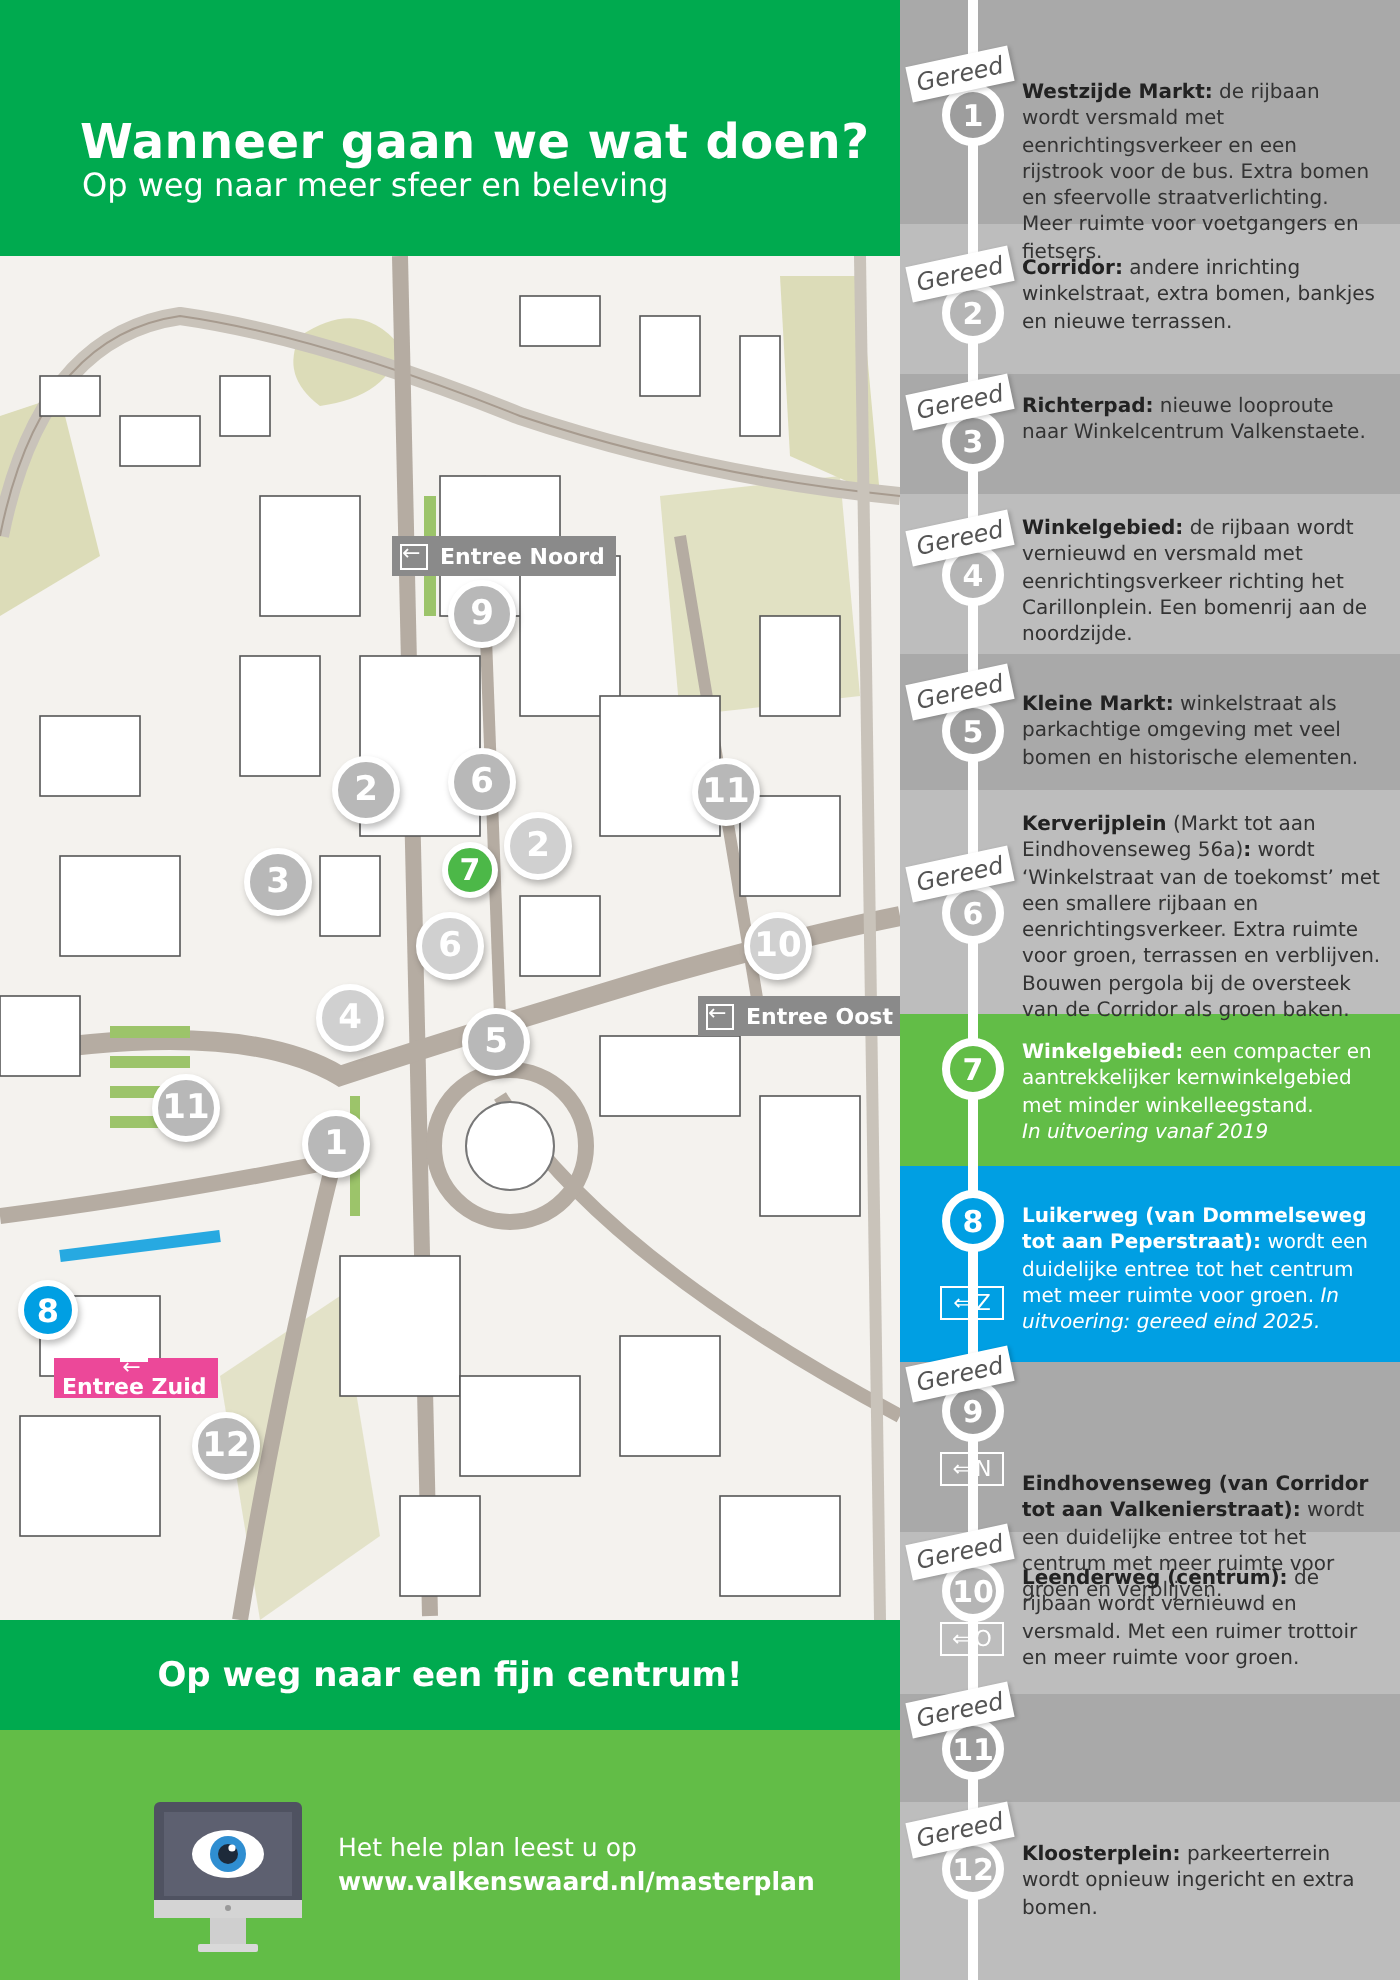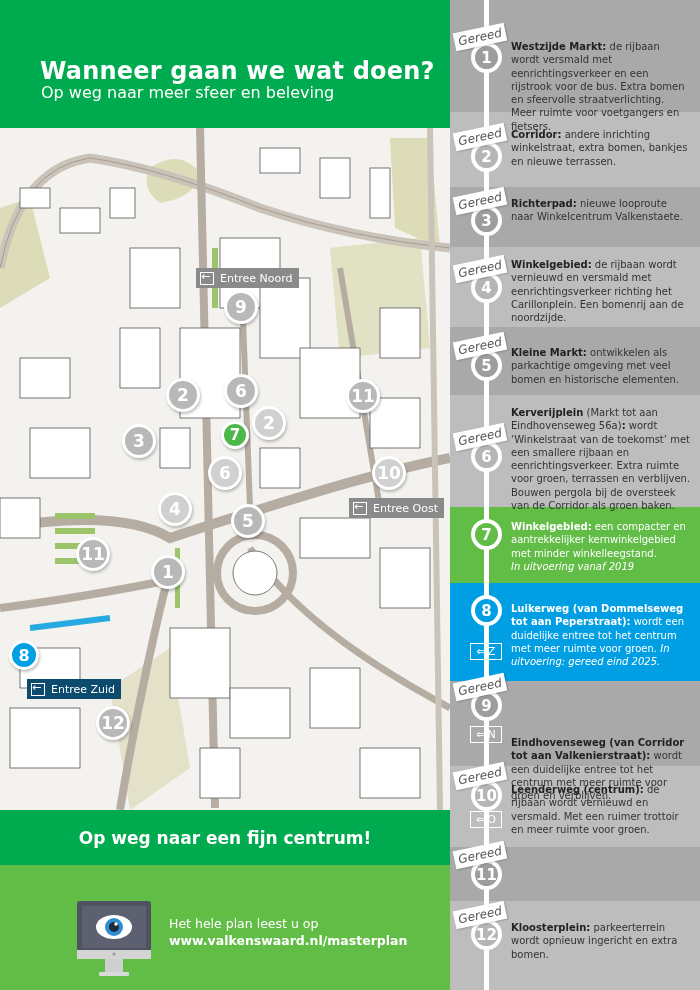--- a/index.html
+++ b/index.html
@@ -12,22 +12,22 @@
 
   
   .map { position: absolute; left: 0; top: 128px; width: 450px; height: 682px; background: #f4f2ee; overflow: hidden; }
   .map svg { position: absolute; left: 0; top: 0; }
 
   .marker { position: absolute; width: 34px; height: 34px; border-radius: 50%; background: #b8b8b8; border: 3px solid #fff; color: #fff; font-weight: bold; font-size: 17px; display: flex; align-items: center; justify-content: center; box-shadow: 1px 2px 3px rgba(0,0,0,0.25); }
   .marker.green { background: #4cb848; width: 28px; height: 28px; font-size: 15px; }
   .marker.blue { background: #009fe3; width: 30px; height: 30px; font-size: 16px; }
   .marker.light { background: #d0d0d0; }
 
-  .entrance { position: absolute; height: 20px; padding: 0 6px 0 4px; background: #8a8a8a; color: #fff; font-size: 11px; font-weight: normal; display: flex; align-items: center; gap: 6px; white-space: nowrap; }
-  .entrance.blue { background: #0c4a6e; }
+  .entrance { position: absolute; height: 20px; padding: 0 6px 0 4px; background: #8a8a8a; color: #fff; font-size: 11px; font-weight: bold; display: flex; align-items: center; gap: 6px; white-space: nowrap; }
+  .entrance.blue { background: #ec4899; flex-direction: column; }
   .entrance .ent-icon { width: 14px; height: 13px; border: 1.3px solid #fff; position: relative; display: inline-block; }
   .entrance .ent-icon::before { content: "←"; position: absolute; left: 0px; top: -3px; font-size: 11px; font-weight: normal; }
 
   
   .slogan { position: absolute; left: 0; top: 810px; width: 450px; height: 55px; background: #00aa4f; color: #fff; font-size: 17px; font-weight: bold; display: flex; align-items: center; justify-content: center; }
   .info { position: absolute; left: 0; top: 865px; width: 519px; height: 125px; background: #62bd47; }
   .info .monitor { position: absolute; left: 77px; top: 36px; }
   .info .text { position: absolute; left: 169px; top: 50px; color: #fff; font-size: 12.5px; line-height: 17px; }
   .info .url { font-weight: bold; display: block; }
 
@@ -205,21 +205,21 @@
   <div class="gereed" style="top:192px;">Gereed</div>
   <div class="step dark-fill" style="top:205px;">3</div>
   <div class="desc" style="top:197px;"><b>Richterpad:</b><span> nieuwe looproute naar Winkelcentrum Valkenstaete.</span></div>
 
   <div class="gereed" style="top:260px;">Gereed</div>
   <div class="step gray-fill" style="top:272px;">4</div>
   <div class="desc" style="top:258px;"><b>Winkelgebied:</b><span> de rijbaan wordt vernieuwd en versmald met eenrichtingsverkeer richting het Carillonplein. Een bomenrij aan de noordzijde.</span></div>
 
   <div class="gereed" style="top:337px;">Gereed</div>
   <div class="step dark-fill" style="top:350px;">5</div>
-  <div class="desc" style="top:346px;"><b>Kleine Markt:</b><span> ontwikkelen als parkachtige omgeving met veel bomen en historische elementen.</span></div>
+  <div class="desc" style="top:346px;"><b>Kleine Markt:</b><span> winkelstraat als parkachtige omgeving met veel bomen en historische elementen.</span></div>
 
   <div class="gereed" style="top:428px;">Gereed</div>
   <div class="step gray-fill" style="top:441px;">6</div>
   <div class="desc" style="top:406px;"><b>Kerverijplein</b><span> (Markt tot aan Eindhovenseweg 56a)</span><b>:</b><span> wordt ‘Winkelstraat van de toekomst’ met een smallere rijbaan en eenrichtingsverkeer. Extra ruimte voor groen, terrassen en verblijven. Bouwen pergola bij de oversteek van de Corridor als groen baken.</span></div>
 
   <div class="step green-fill" style="top:519px;">7</div>
   <div class="desc white" style="top:520px;"><b>Winkelgebied:</b><span> een compacter en aantrekkelijker kernwinkelgebied met minder winkelleegstand.</span><br><i>In uitvoering vanaf 2019</i></div>
 
   <div class="step blue-fill" style="top:595px;">8</div>
   <div class="ent-box" style="top:643px;">

